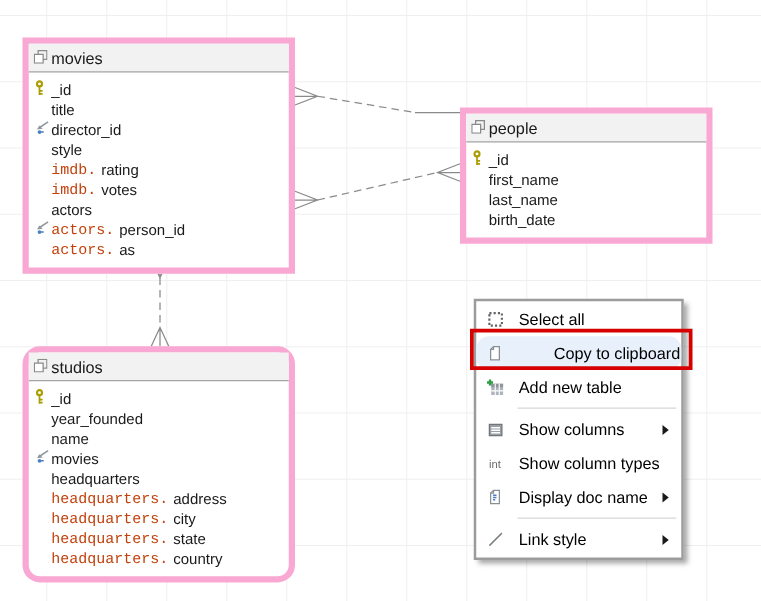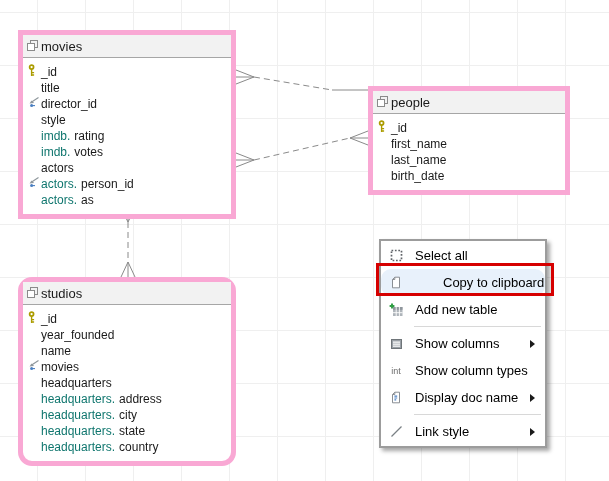--- a/index.html
+++ b/index.html
@@ -29,21 +29,21 @@
     height:22px;background:#f2f2f2;border-bottom:1px solid #a6a6a6;
     display:flex;align-items:center;padding:0 4px;gap:3px;
     font-size:13px;color:#1a1a1a;
   }
   .tbl-body{padding:6px 0;}
   .tbl-row{
     display:flex;align-items:flex-start;height:16px;line-height:16px;
     padding-left:4px;font-size:12px;color:#1a1a1a;white-space:nowrap;
   }
   .row-icon{width:14px;flex:0 0 14px;display:inline-flex;align-items:center;justify-content:flex-start;}
-  .tbl-row .prefix{color:#0f766e;margin-right:4px;}
+  .tbl-row .prefix{color:#c2410c;margin-right:4px;font-family:Liberation Mono, monospace;}
   #tbl-movies{left:18px;top:30px;width:218px;}
   #tbl-people{left:368px;top:66px;width:202px;margin-top:20px;}
   #tbl-studios{left:18px;top:277px;width:218px;border-radius:14px;}
 
   
   .context-menu{
     position:absolute;left:379px;top:239px;width:168px;z-index:3;
     background:#ffffff;border:2px solid #9c9c9c;box-sizing:border-box;
     box-shadow:3px 3px 4px rgba(0,0,0,0.35);
     padding:1px 0;

